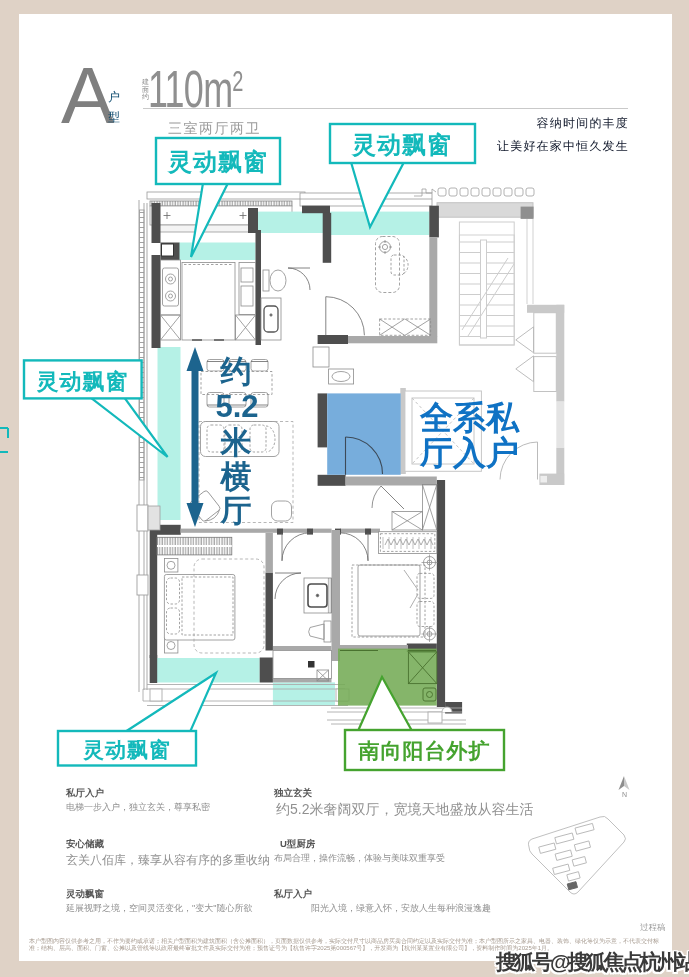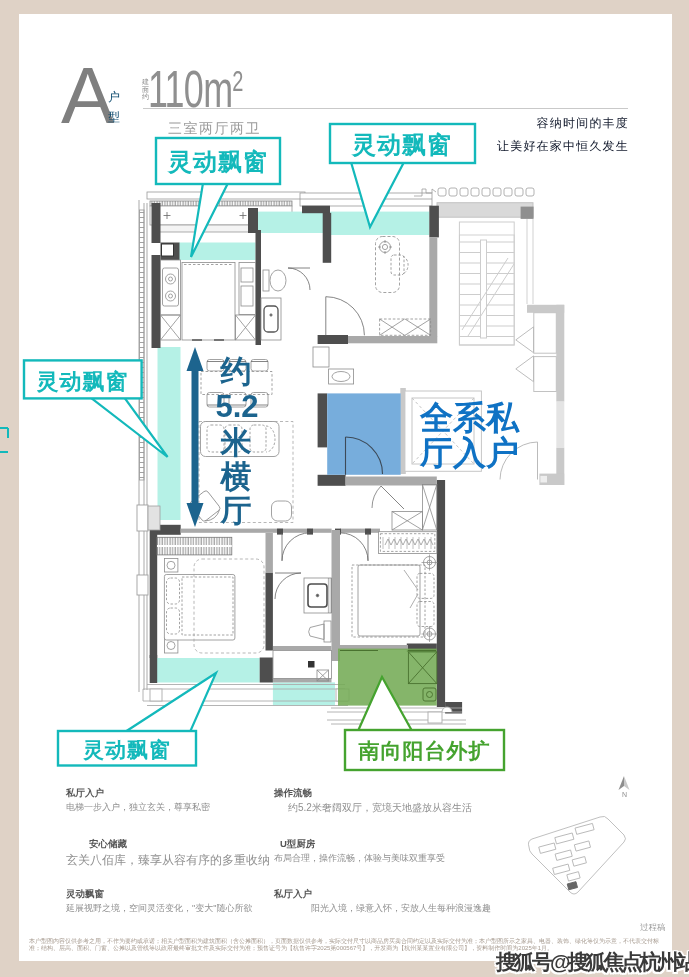--- a/index.html
+++ b/index.html
@@ -462,27 +462,27 @@
     <path d="M556,849 h16 v6.5 h-16 z M577,845 h15 v6.5 h-15 z"></path>
     <path d="M550,862 h16 v6.5 h-16 z M571,859 h13 v6.5 h-13 z"></path>
     <path d="M562,872 h12 v6.5 h-12 z"></path>
     <rect x="560" y="881" width="9" height="6" fill="#666" stroke="#666"></rect>
   </g>
 </g>
 </svg>
 
 <div class="abs" style="left:66px;top:787px;font-size:9.5px;color:#555555;font-weight:bold;">私厅入户</div>
 <div class="abs" style="left:66px;top:801px;font-size:9px;color:#909090;">电梯一步入户，独立玄关，尊享私密</div>
-<div class="abs" style="left:66px;top:838px;font-size:9.5px;color:#555555;font-weight:bold;margin-left:23px;">安心储藏</div>
+<div class="abs" style="left:66px;top:838px;font-size:9.5px;color:#555555;font-weight:bold;">安心储藏</div>
 <div class="abs" style="left:66px;top:852px;font-size:12px;color:#909090;">玄关八佰库，臻享从容有序的多重收纳</div>
 <div class="abs" style="left:66px;top:888px;font-size:9.5px;color:#555555;font-weight:bold;">灵动飘窗</div>
 <div class="abs" style="left:66px;top:902px;font-size:9px;color:#909090;">延展视野之境，空间灵活变化，"变大"随心所欲</div>
 
-<div class="abs" style="left:274px;top:787px;font-size:9.5px;color:#555555;font-weight:bold;">操作流畅</div>
-<div class="abs" style="left:272px;top:801px;font-size:10px;color:#909090;padding-left:16px;">约5.2米奢阔双厅，宽境天地盛放从容生活</div>
+<div class="abs" style="left:274px;top:787px;font-size:9.5px;color:#555555;font-weight:bold;">独立玄关</div>
+<div class="abs" style="left:260px;top:801px;font-size:14px;color:#909090;padding-left:16px;">约5.2米奢阔双厅，宽境天地盛放从容生活</div>
 <div class="abs" style="left:274px;top:838px;font-size:9.5px;color:#555555;font-weight:bold;margin-left:6px;">U型厨房</div>
 <div class="abs" style="left:274px;top:852px;font-size:9px;color:#909090;">布局合理，操作流畅，体验与美味双重享受</div>
 <div class="abs" style="left:274px;top:888px;font-size:9.5px;color:#555555;font-weight:bold;">私厅入户</div>
 <div class="abs" style="left:274px;top:902px;font-size:9px;color:#909090;padding-left:37px;">阳光入境，绿意入怀，安放人生每种浪漫逸趣</div>
 
 <div class="abs" style="left:640px;top:922px;font-size:8.5px;color:#9a9a9a;">过程稿</div>
 
 <div class="abs" style="left:29px;top:938px;width:635px;font-size:6px;color:#a69a8f;line-height:7px;letter-spacing:0;">本户型图内容仅供参考之用，不作为要约或承诺；相关户型面积为建筑面积（含公摊面积），页面数据仅供参考，实际交付尺寸以商品房买卖合同约定以及实际交付为准；本户型图所示之家具、电器、装饰、绿化等仅为示意，不代表交付标准；结构、层高、面积、门窗、公摊以及管线等以政府最终审批文件及实际交付为准；预售证号为【杭售许字2025第000567号】，开发商为【杭州某某置业有限公司】，资料制作时间为2025年1月。</div>
 
 <div class="abs" style="left:496px;top:948px;font-size:21px;font-weight:bold;color:#3a3a3a;white-space:nowrap;letter-spacing:-3px;

